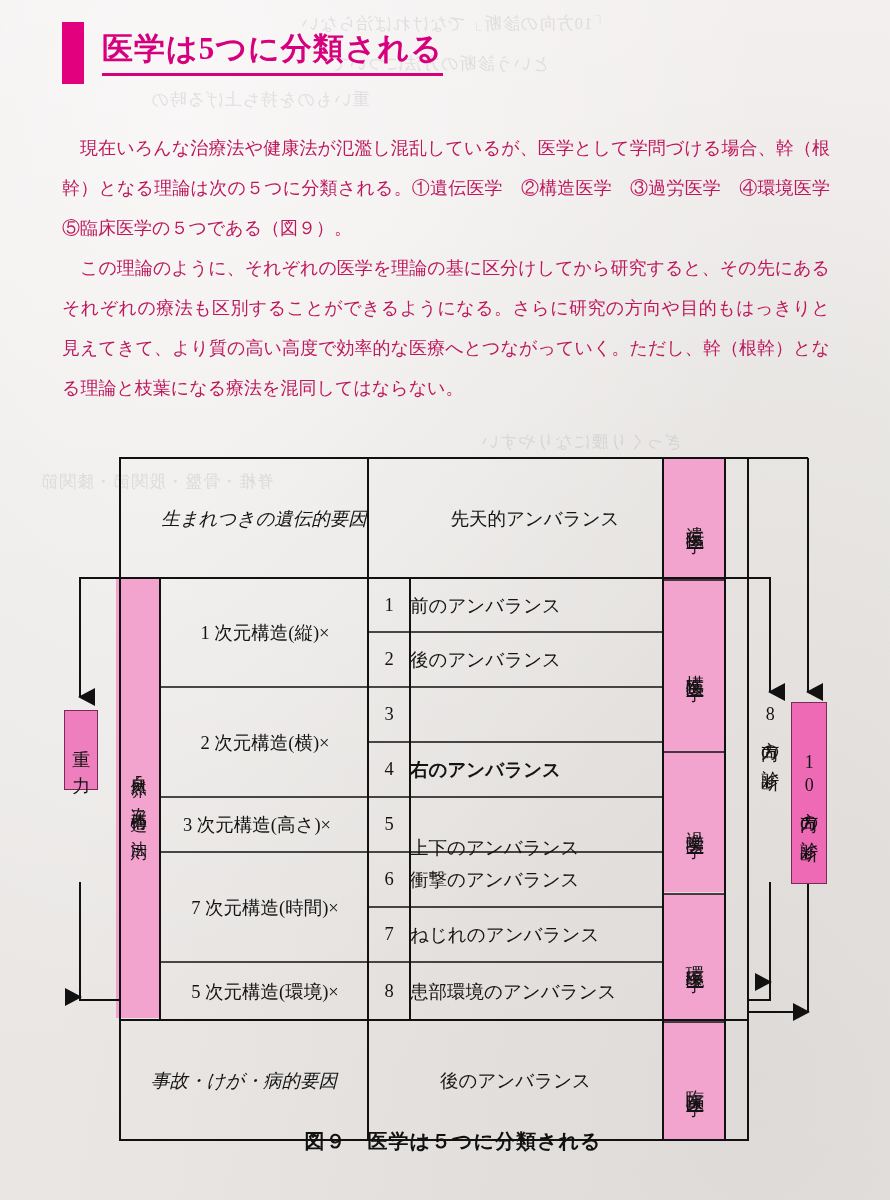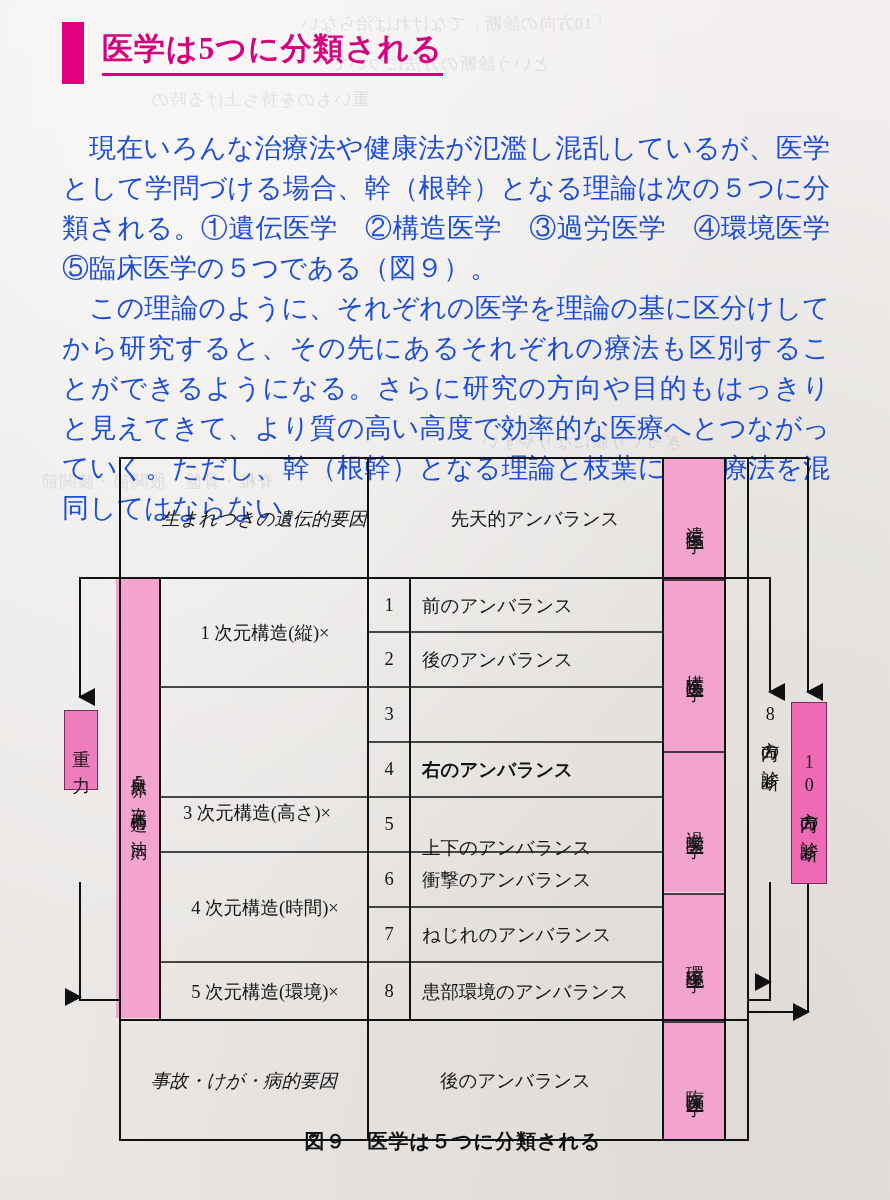--- a/index.html
+++ b/index.html
@@ -58,24 +58,24 @@
     padding-bottom: 6px;
     line-height: 1.2;
   }
 
   
   .body-text {
     position: absolute;
     left: 62px;
     top: 128px;
     width: 768px;
-    font-size: 27px;
+    font-size: 18px;
     line-height: 40px;
     text-align: justify;
-    color: #1d4ed8;
+    color: #be185d;
   }
   .body-text p {
     margin: 0 0 0 0;
     text-indent: 1em;
   }
 
   
   .figure {
     position: absolute;
     left: 58px;
@@ -96,21 +96,21 @@
     position: absolute;
     display: flex;
     align-items: center;
     justify-content: center;
     font-size: 18.5px;
     color: #141414;
     box-sizing: border-box;
   }
   .cell.left {
     justify-content: flex-start;
-    padding-left: 12px;
+    padding-left: 0;
   }
   .pink {
     background: #f3a8d0;
   }
   .vert {
     writing-mode: vertical-rl;
     text-orientation: upright;
     letter-spacing: 3px;
     line-height: 1.25;
   }
@@ -244,22 +244,23 @@
       <line x1="690" y1="560" x2="750" y2="560" stroke="#111" stroke-width="2"></line>
     </svg>
 
     <div class="cell" style="left:102px; top:6px; width:208px; height:120px;font-style:italic;">生まれつきの遺伝的要因</div>
     <div class="cell" style="left:352px; top:6px; width:250px; height:120px;">先天的アンバランス</div>
     <div class="cell vert" style="left:605px; top:6px; width:62px; height:120px;">遺伝医学</div>
 
     <div class="cell vert" style="left:58px; top:126px; width:44px; height:440px; font-size:16.5px;">自然界5次元構造の法則</div>
 
     <div class="cell" style="left:104px; top:126px; width:206px; height:109px;">1 次元構造(縦)×</div>
-    <div class="cell" style="left:104px; top:333px; width:190px; height:55px;">3 次元構造(高さ)×</div>
-    <div class="cell" style="left:104px; top:400px; width:206px; height:110px;">4 次元構造(時間)×</div>
+    <div class="cell" style="left:104px; top:235px; width:206px; height:110px;">2 次元構造(横)×</div>
+    <div class="cell" style="left:104px; top:345px; width:190px; height:55px;">3 次元構造(高さ)×</div>
+    <div class="cell" style="left:104px; top:400px; width:206px; height:110px;">7 次元構造(時間)×</div>
     <div class="cell" style="left:104px; top:510px; width:206px; height:58px;">5 次元構造(環境)×</div>
 
     <div class="cell" style="left:310px; top:126px; width:42px; height:54px;">1</div>
     <div class="cell" style="left:310px; top:180px; width:42px; height:55px;">2</div>
     <div class="cell" style="left:310px; top:235px; width:42px; height:55px;">3</div>
     <div class="cell" style="left:310px; top:290px; width:42px; height:55px;">4</div>
     <div class="cell" style="left:310px; top:345px; width:42px; height:55px;">5</div>
     <div class="cell" style="left:310px; top:400px; width:42px; height:55px;">6</div>
     <div class="cell" style="left:310px; top:455px; width:42px; height:55px;">7</div>
     <div class="cell" style="left:310px; top:510px; width:42px; height:58px;">8</div>

